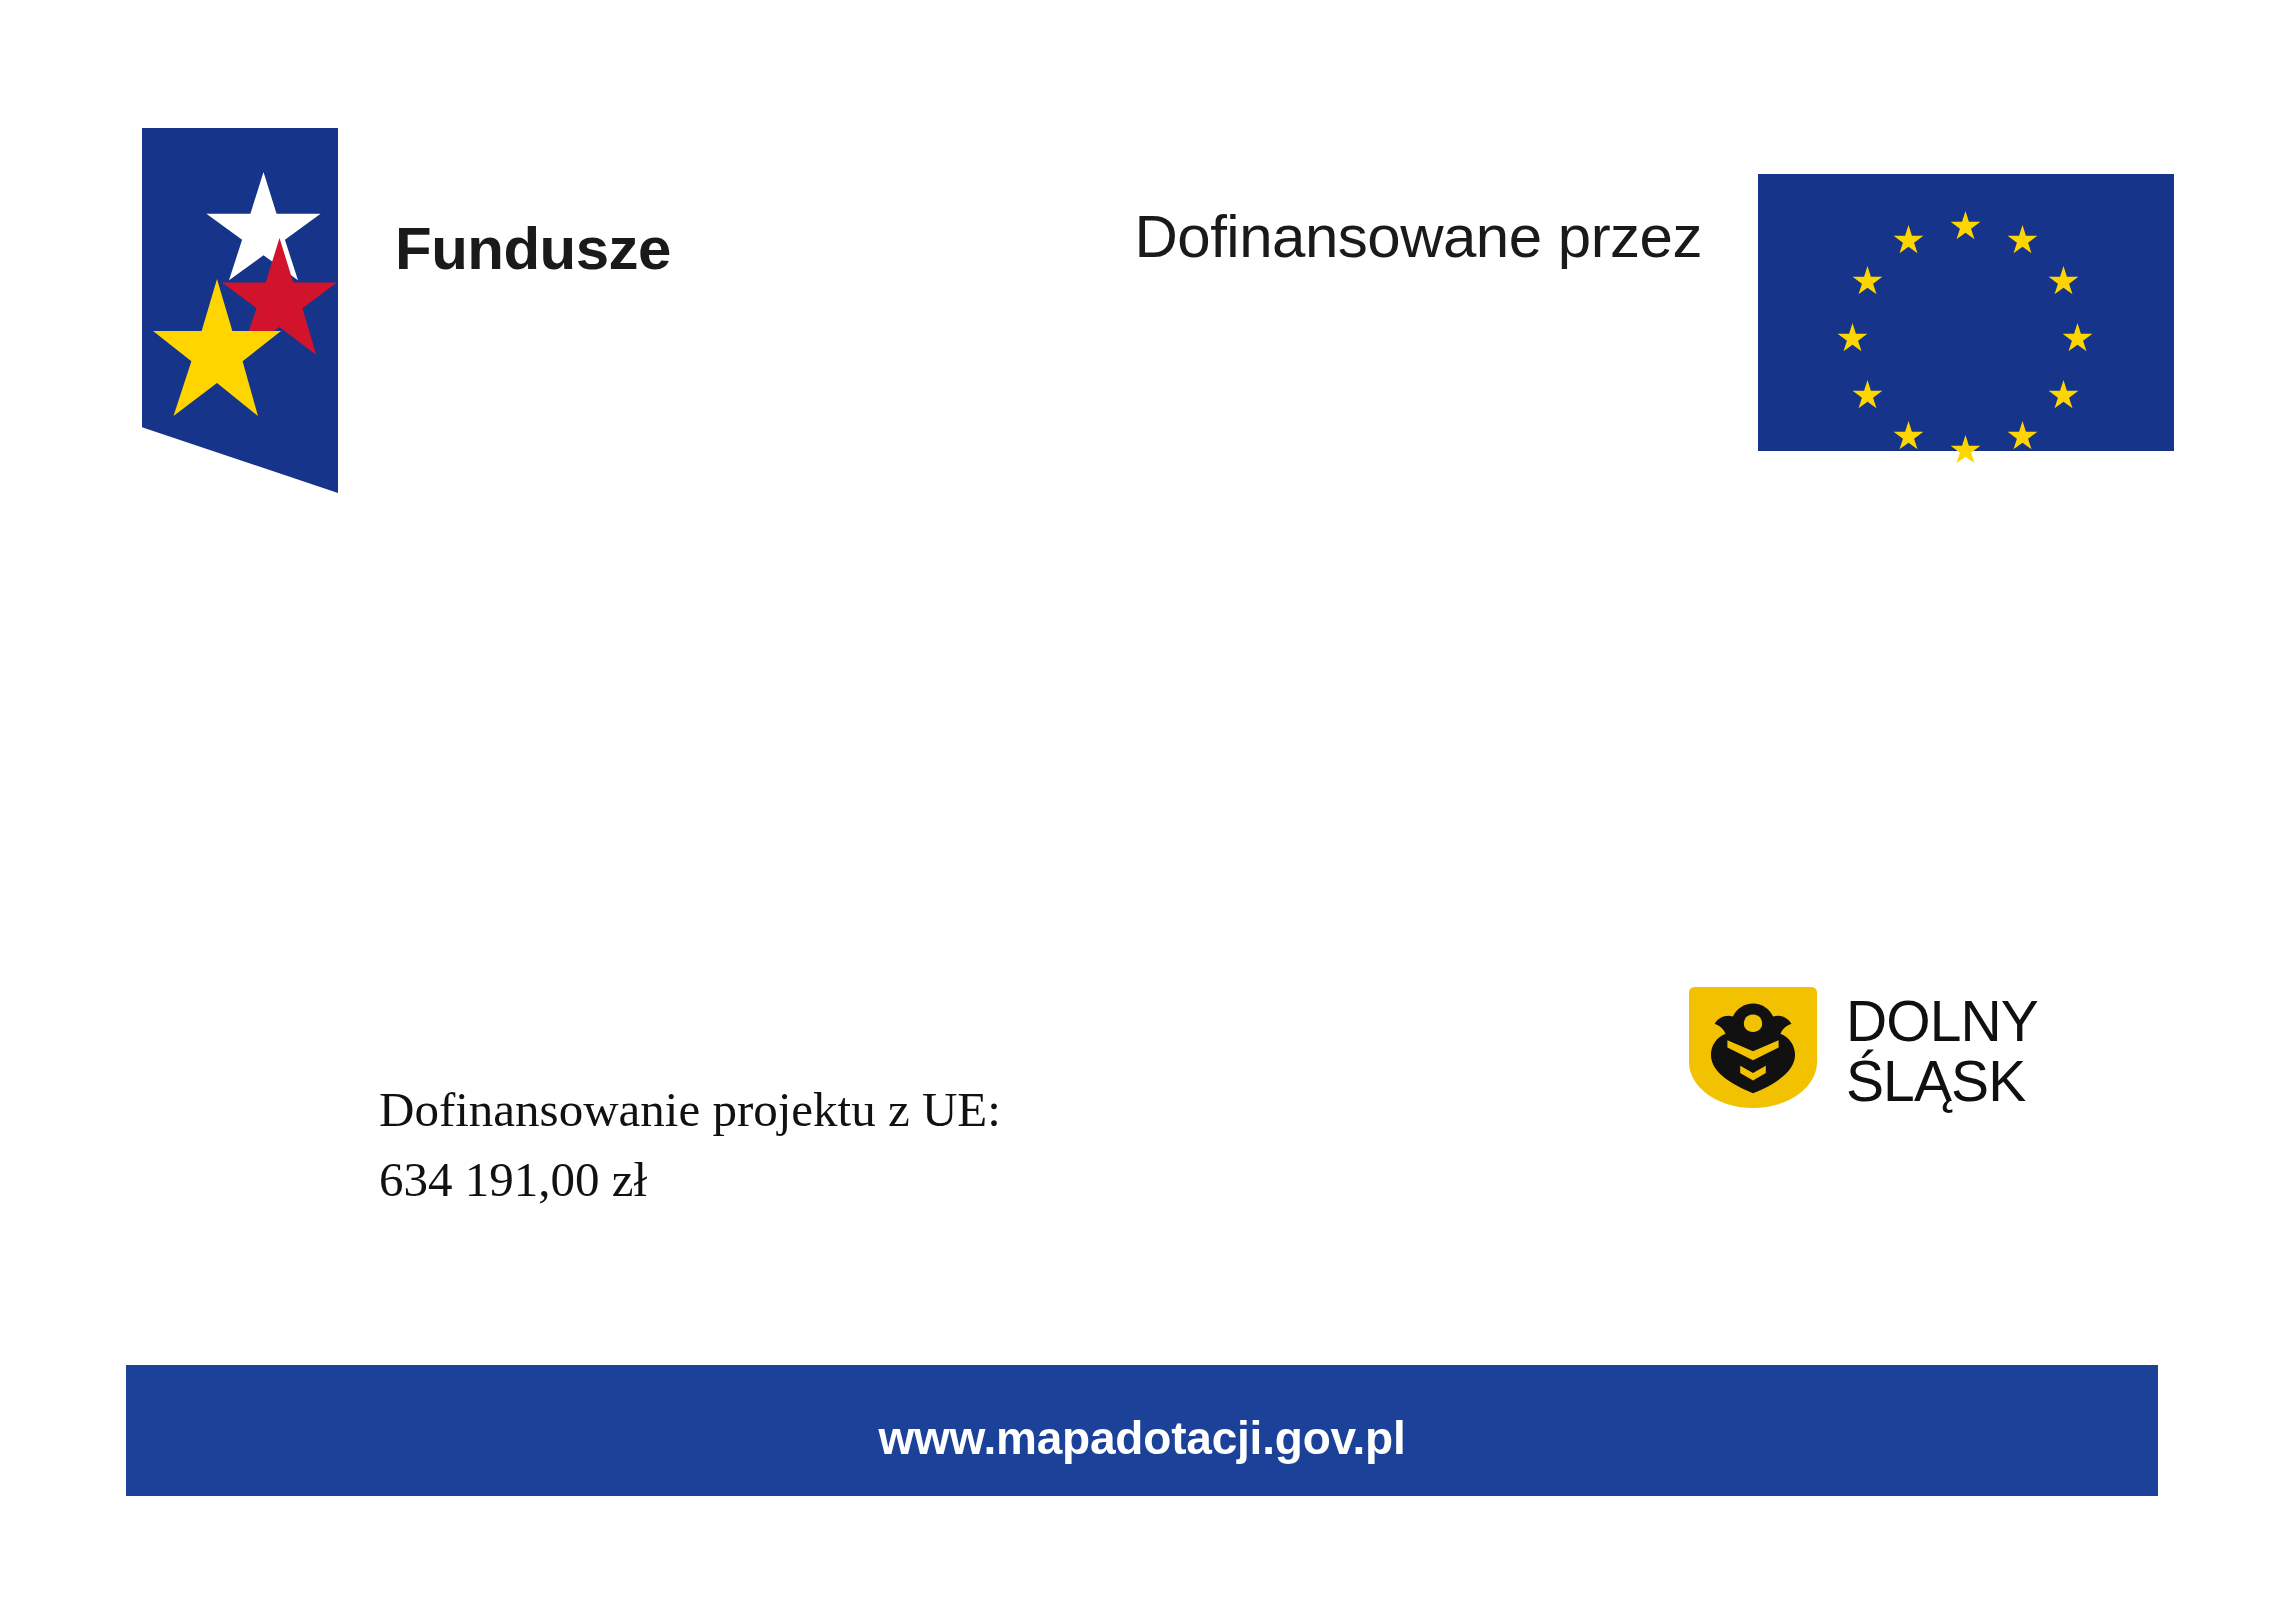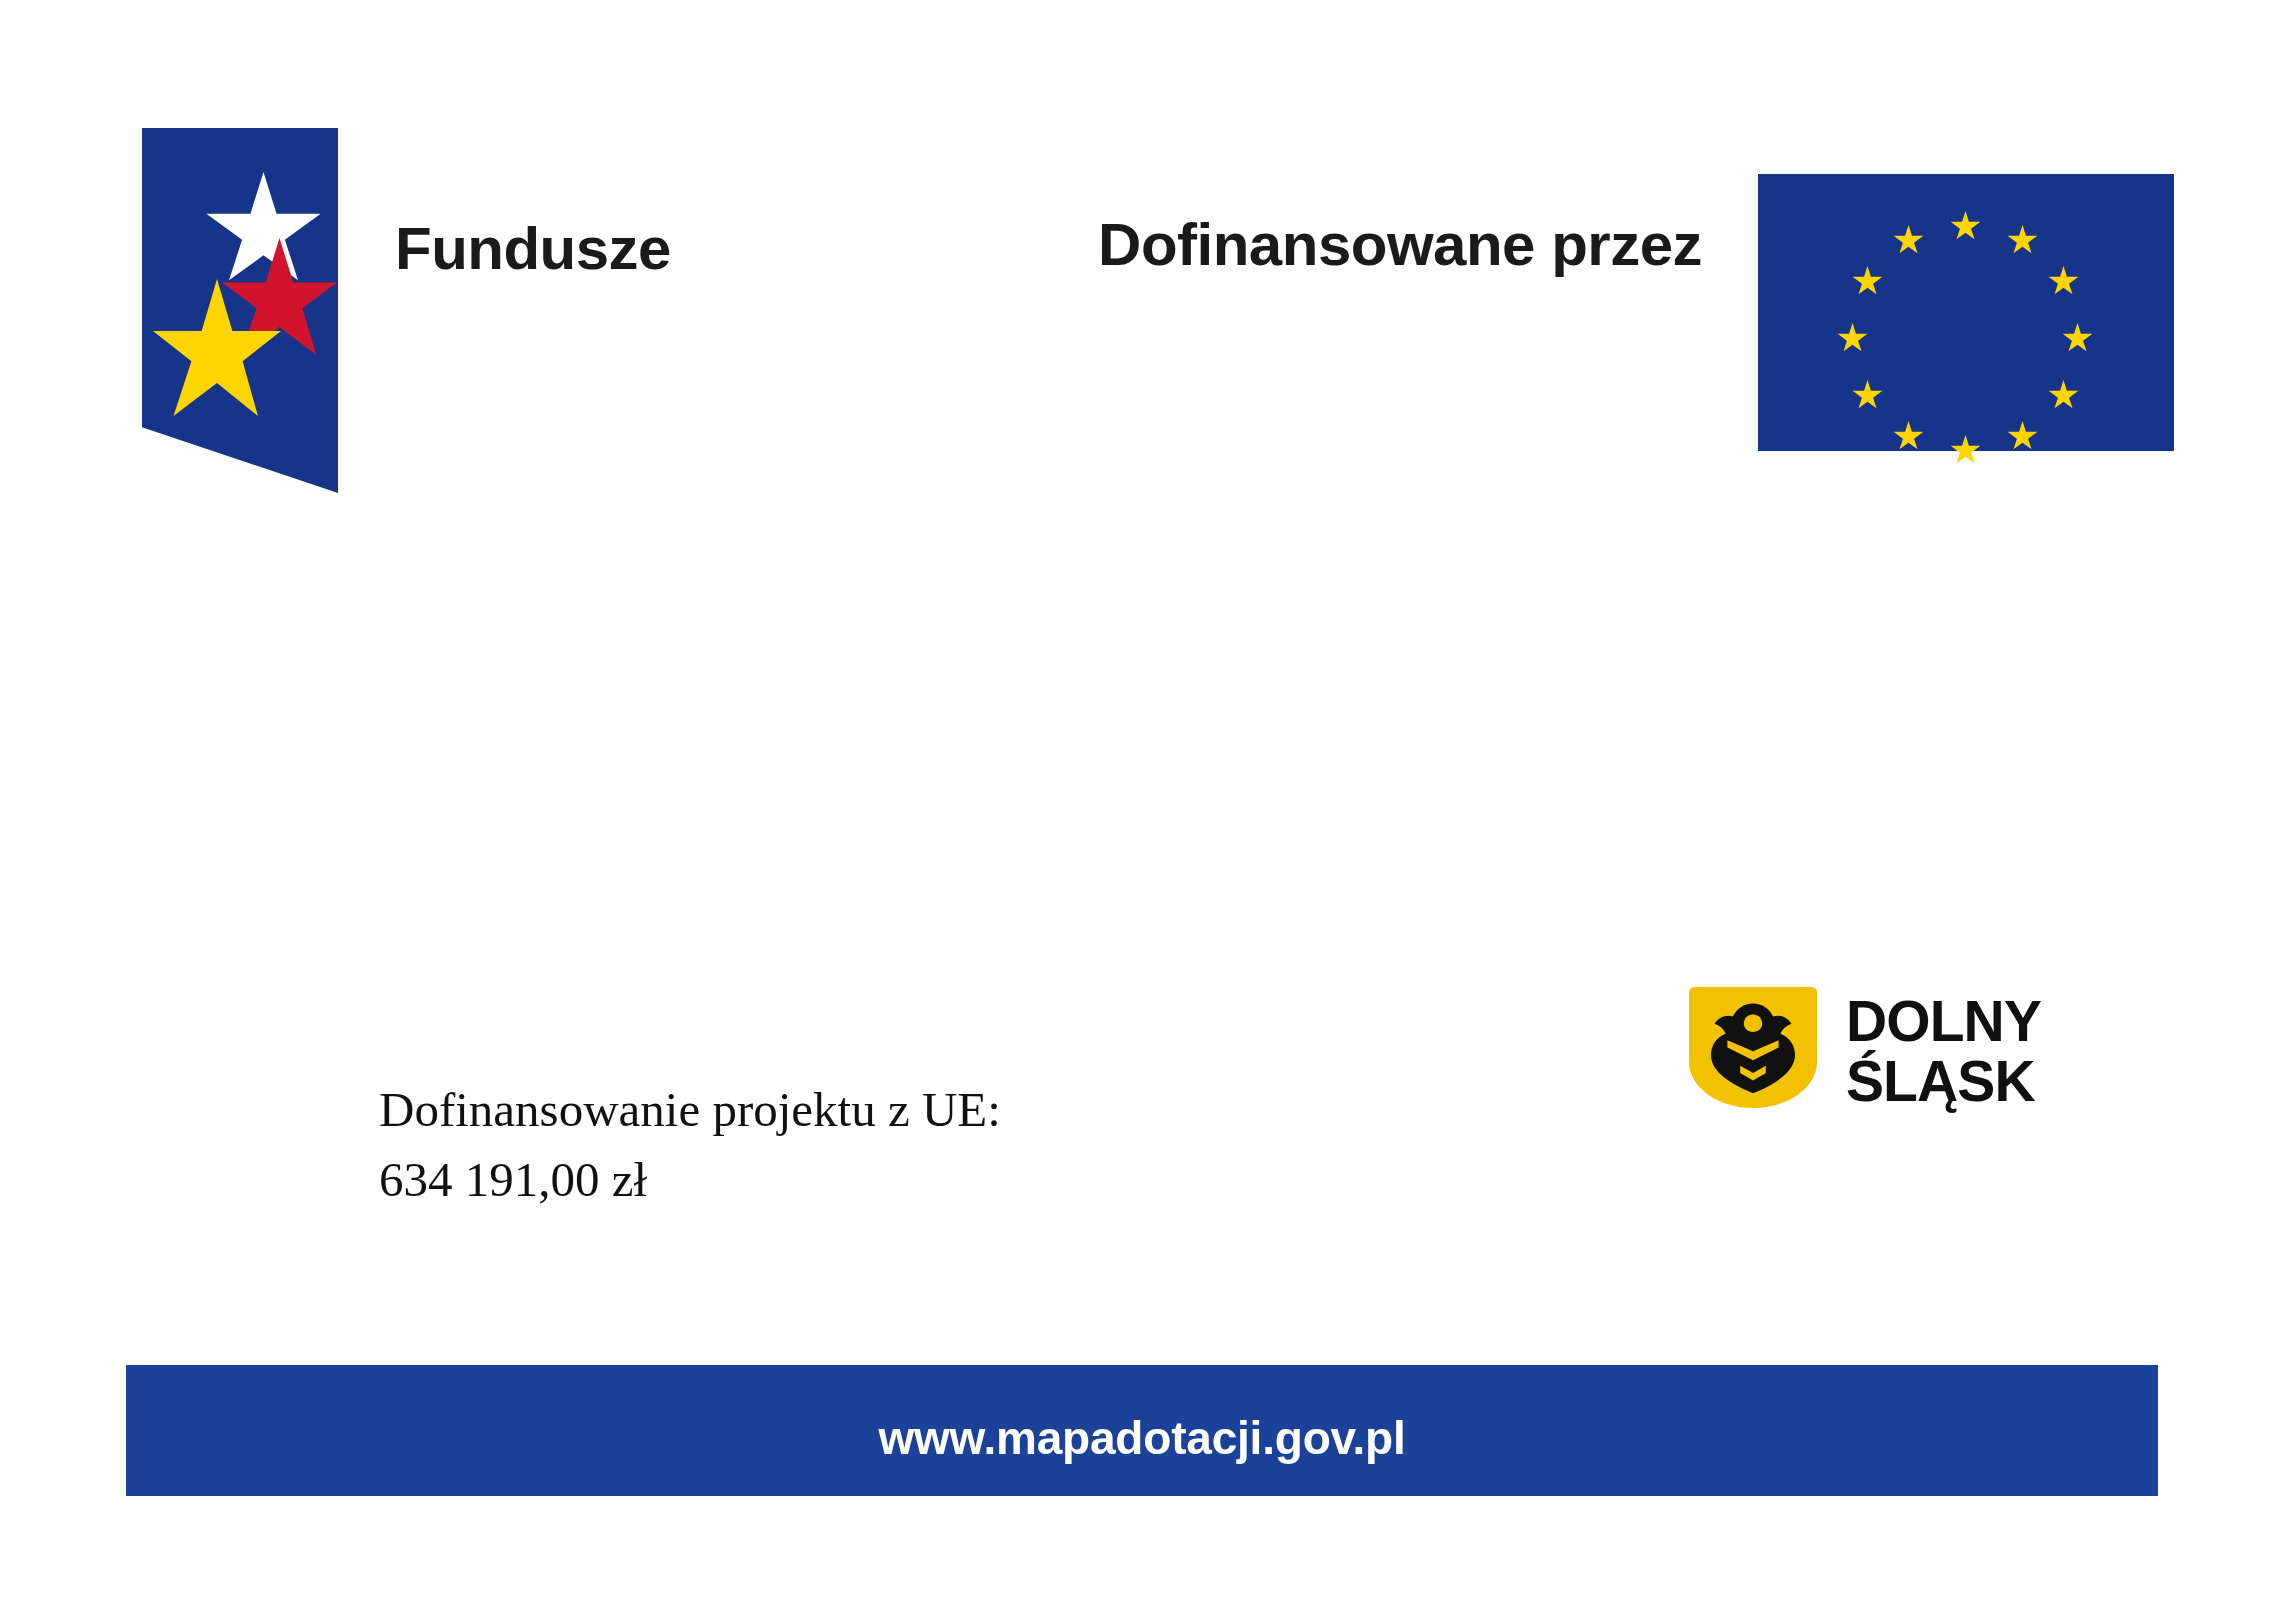--- a/index.html
+++ b/index.html
@@ -84,25 +84,25 @@
     font-size: 60px;
     font-weight: 700;
     line-height: 1.22;
     color: #1a1a1a;
     letter-spacing: -0.5px;
   }
 
   .ue-text {
     position: absolute;
     left: 900px;
-    top: 208px;
+    top: 200px;
     width: 786px;
     text-align: right;
     font-size: 60px;
-    font-weight: 700;
+    font-weight: 400;
     line-height: 1.22;
     color: #1a1a1a;
     letter-spacing: -0.5px;
   }
 
   
   .eu-flag {
     position: absolute;
     left: 1742px;
     top: 174px;
@@ -157,21 +157,21 @@
     height: 121px;
     background: #f2c200;
     border-radius: 5.5px 5.5px 50% 50% / 5.5px 5.5px 38% 38%;
     overflow: hidden;
   }
   .ds-wordmark {
     position: absolute;
     left: 157px;
     top: 3.7px;
     font-size: 57px;
-    font-weight: 700;
+    font-weight: 400;
     line-height: 1.06;
     letter-spacing: -0.9px;
     color: #101010;
   }
 
   
   .bottom-bar {
     position: absolute;
     left: 126px;
     top: 1365px;

